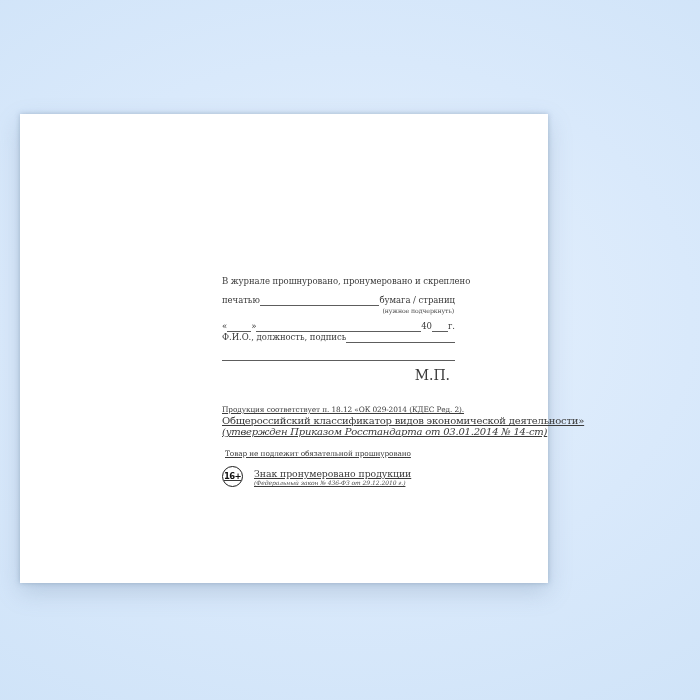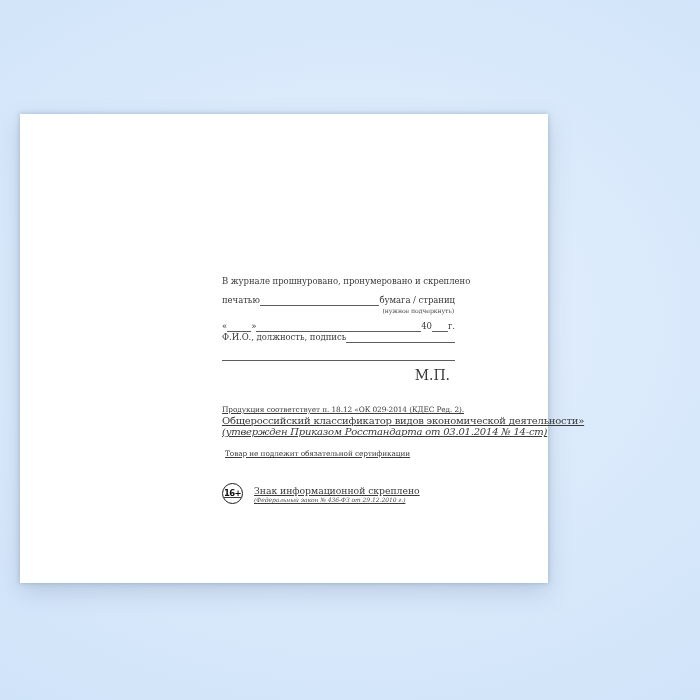--- a/index.html
+++ b/index.html
@@ -32,21 +32,21 @@
   
   .info {
     position: absolute; left: 202px; top: 290px; width: 240px;
     font-size: 7.4px; line-height: 11px; letter-spacing: -0.12px; white-space: nowrap; text-decoration: underline;
   }
   .sub { font-size: 10px; letter-spacing: -0.22px; }
   .italic { font-style: italic; }
   .gap9 { margin-top: 9px; }
   .gap11 { margin-top: 11px; }
   .ind { padding-left: 3px; }
-  .age-row { margin-top: 24px; display: flex; align-items: flex-start; }
+  .age-row { margin-top: 7px; display: flex; align-items: flex-start; }
   .age-circle {
     flex: 0 0 auto; width: 19px; height: 19px; border: 1.7px solid #1c1c1c; border-radius: 50%;
     display: flex; align-items: center; justify-content: center;
     font-family: "DejaVu Sans", "Liberation Sans", sans-serif;
     font-weight: bold; font-size: 8.5px; letter-spacing: -0.6px; color: #111;
     background: #fff;
   }
   .age-text { margin-left: 11px; padding-top: 2px; }
   .age-name { font-size: 9.3px; line-height: 11px; letter-spacing: -0.05px; }
   .age-law { font-size: 6px; line-height: 7px; font-style: italic; letter-spacing: -0.05px; color: #4a4a4a; }
@@ -85,27 +85,27 @@
       <div class="rule"></div>
 
       <div class="stamp">М.П.</div>
     </div>
 
     <div class="info">
       <div>Продукция соответствует п. 18.12 «ОК 029-2014 (КДЕС Ред. 2).</div>
       <div class="sub">Общероссийский классификатор видов экономической деятельности»</div>
       <div class="sub italic">(утвержден Приказом Росстандарта от 03.01.2014 № 14-ст)</div>
 
-      <div class="gap11 ind">Товар не подлежит обязательной сертификации</div>
+      <div class="gap11 ind">Товар не подлежит обязательной прошнуровано</div>
 
       <div class="age-row">
         <div class="age-circle">
           <span>16+</span>
         </div>
         <div class="age-text">
-          <div class="age-name">Знак информационной скреплено</div>
+          <div class="age-name">Знак пронумеровано продукции</div>
           <div class="age-law">(Федеральный закон № 436-ФЗ от 29.12.2010 г.)</div>
         </div>
       </div>
     </div>
 
   </div>
 </div>
 
 </body></html>

